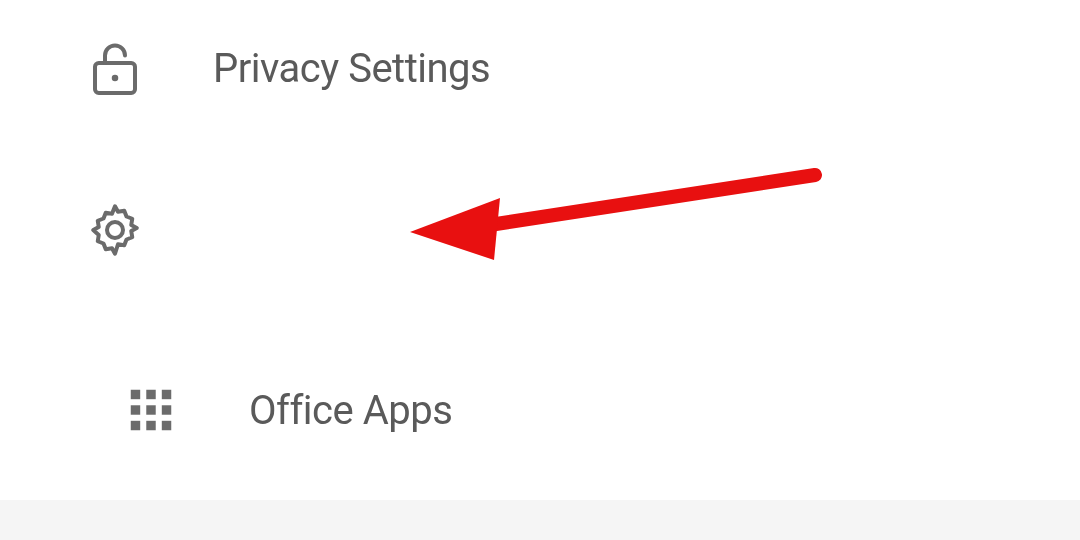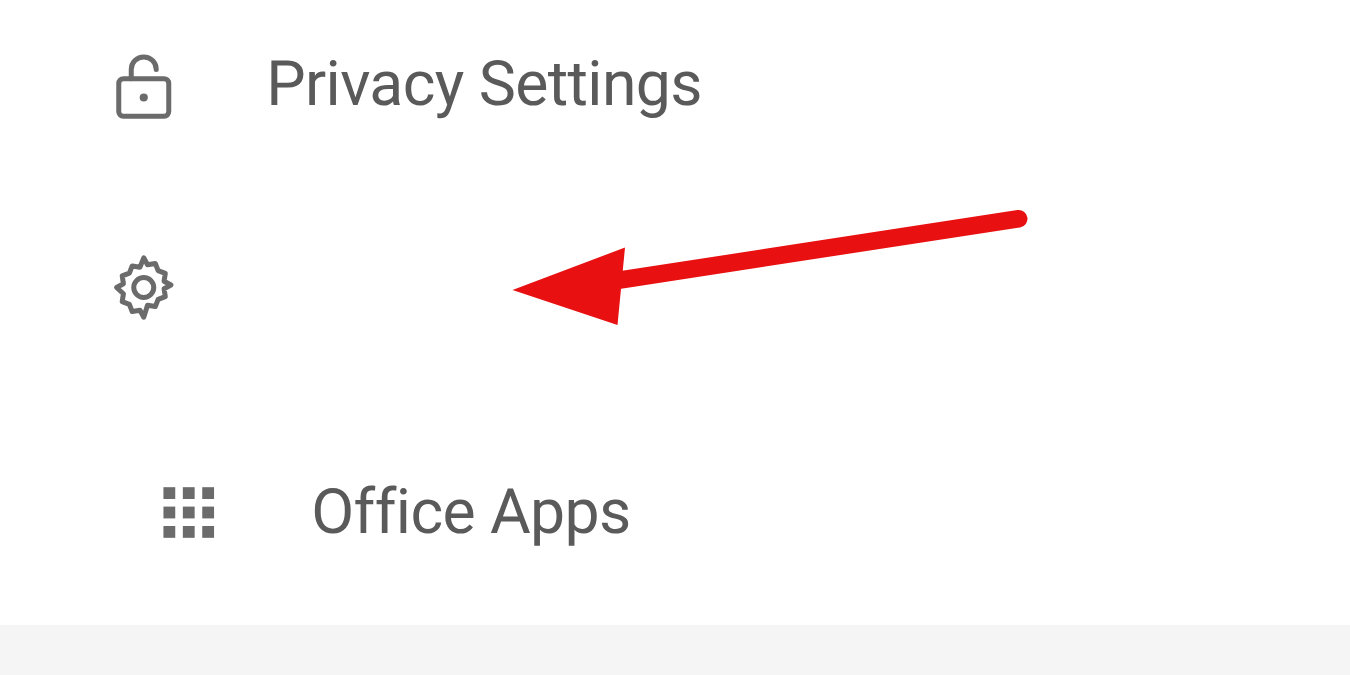--- a/index.html
+++ b/index.html
@@ -21,21 +21,21 @@
     }
     .menu-item .icon-wrap {
       width: 60px;
       height: 60px;
       display: flex;
       align-items: center;
       justify-content: center;
       margin-left: 85px;
     }
     .menu-item .label {
-      font-size: 50px;
+      font-size: 40px;
       color: #5a5a5a;
       font-weight: 400;
       margin-left: 68px;
       letter-spacing: -0.5px;
     }
     .item-privacy { top: 38px; }
     .item-settings { top: 200px; }
     .item-office { top: 380px; margin-left: 36px; }
     .bottom-strip {
       position: absolute;

